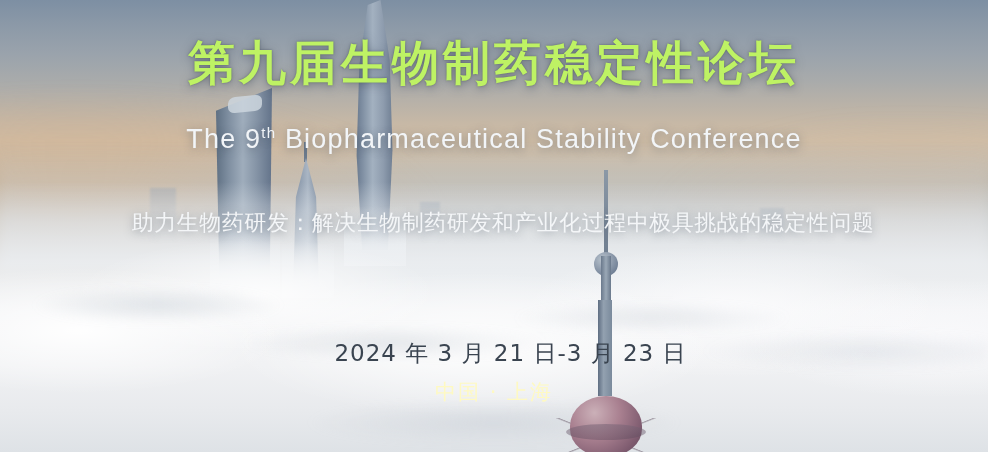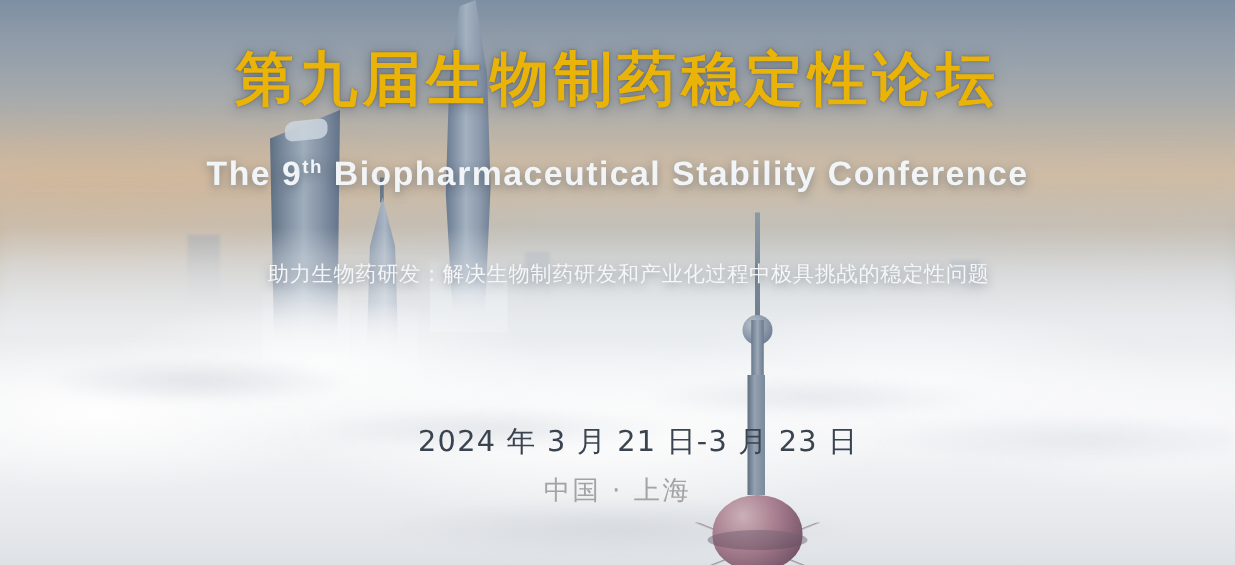--- a/index.html
+++ b/index.html
@@ -217,65 +217,65 @@
     position: absolute;
     inset: 0;
     text-align: center;
   }
   .title-cn {
     position: absolute;
     left: 0; right: 0; top: 32px;
     font-size: 47px;
     font-weight: 700;
     letter-spacing: 4px;
-    color: #eab308;
+    color: #bef264;
     text-shadow: 0 2px 10px rgba(60,70,85,0.55), 0 0 2px rgba(40,50,65,0.5);
     font-family: Liberation Serif, serif;
     text-align: center;
   }
   .title-en {
     position: absolute;
     left: 0; right: 0; top: 124px;
     font-size: 27px;
-    font-weight: 700;
+    font-weight: 400;
     letter-spacing: 1.2px;
     color: #f2f5f8;
     text-shadow: 0 2px 8px rgba(60,72,88,0.5);
     font-family: "Liberation Sans", sans-serif;
   }
   .title-en sup {
     font-size: 15px;
     vertical-align: super;
     line-height: 0;
   }
   .subtitle-cn {
     position: absolute;
     left: 0; right: 0; top: 208px;
-    font-size: 17px;
+    font-size: 22px;
     letter-spacing: 0.5px;
     color: #f4f6f8;
     text-shadow: 0 2px 8px rgba(70,82,96,0.5);
     font-family: "DejaVu Sans", "Liberation Sans", sans-serif;
     padding-left: 18px;
   }
   .date-line {
     position: absolute;
     left: 0; right: 0; top: 338px;
     font-size: 23px;
     letter-spacing: 1px;
     color: #3a4450;
     font-family: "DejaVu Sans", "Liberation Sans", sans-serif;
     margin-left: 33px;
   }
   .place-line {
     position: absolute;
     left: 0; right: 0; top: 378px;
     font-size: 21px;
     letter-spacing: 2px;
-    color: #a3a3a3;
+    color: #fef9c3;
     font-family: "DejaVu Sans", "Liberation Sans", sans-serif;
   }
 </style>
 </head>
 <body>
 
 <div id="poster">
 
   <div class="bg"></div>
   <div class="glow-left"></div>

